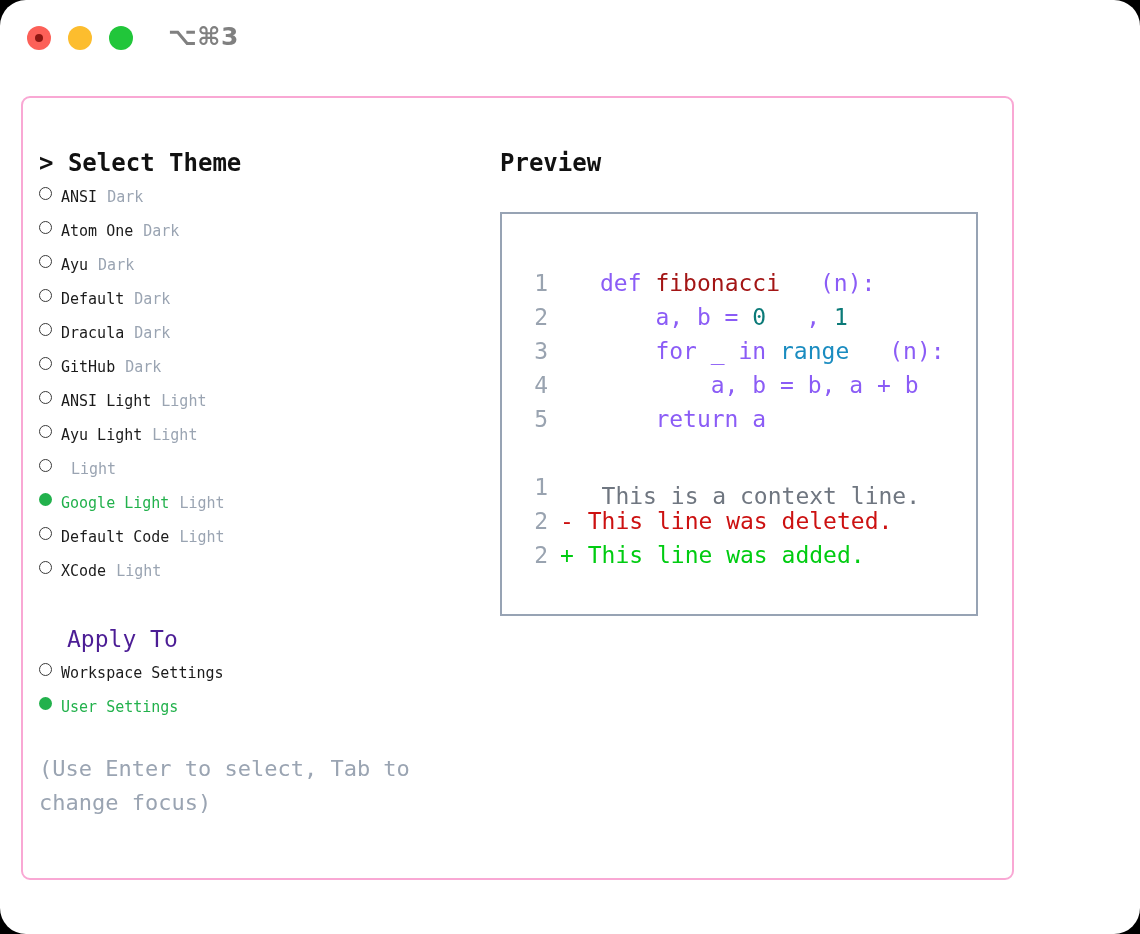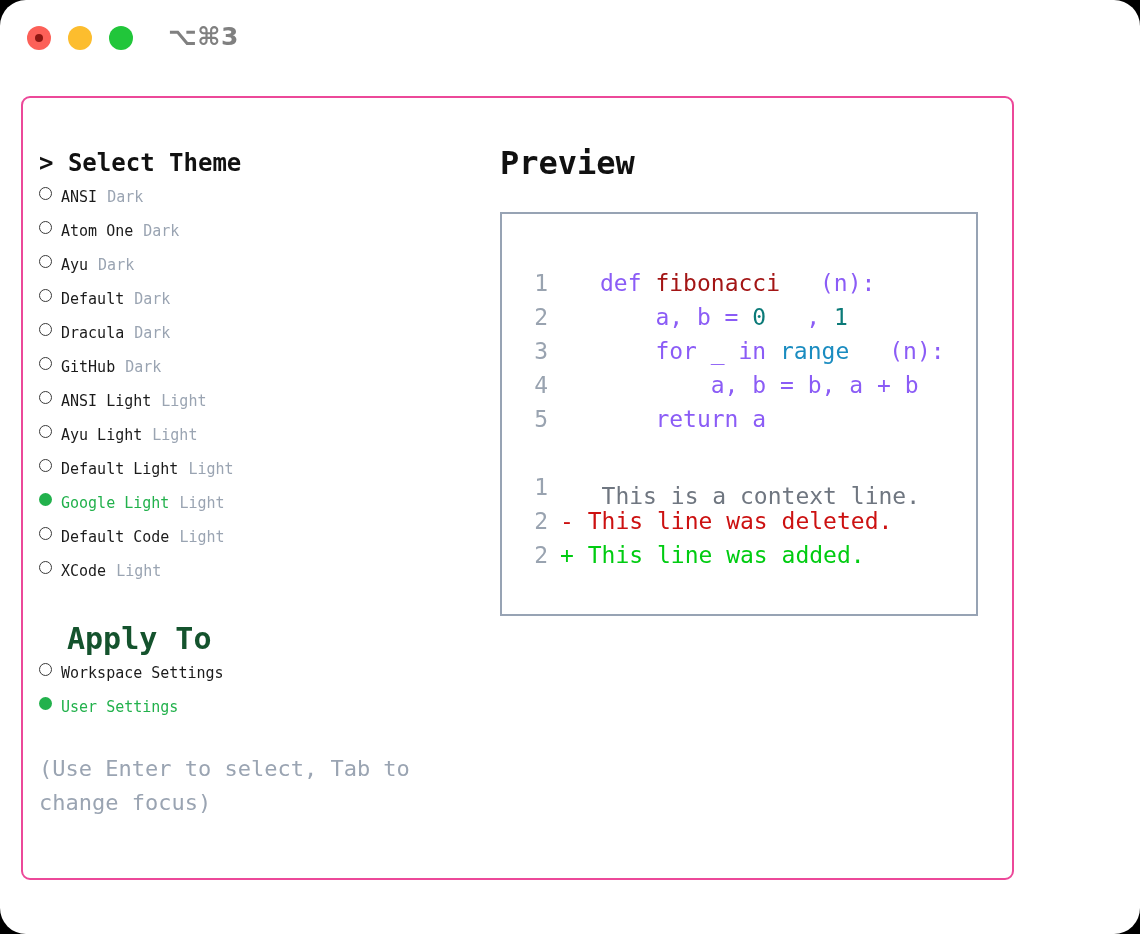--- a/index.html
+++ b/index.html
@@ -65,21 +65,21 @@
     letter-spacing: 0.5px;
     font-family: "DejaVu Sans", "Liberation Sans", sans-serif;
   }
 
   
   .panel {
     position: absolute;
     left: 21px; top: 96px;
     width: 993px;
     height: 784px;
-    border: 2px solid #ec4899;
+    border: 2px solid #f9a8d4;
     border-radius: 9px;
     box-sizing: border-box;
     background: #ffffff;
   }
 
   
   .left-col {
     position: absolute;
     left: 16px;
     top: 48px;
@@ -130,48 +130,47 @@
     top: -3px;
   }
   .theme-name { color: #1b1b1b; }
   .theme-row.selected .theme-name { color: #22b14c; }
   .theme-kind {
     color: #9aa4b2;
     margin-left: 10px;
   }
 
   .apply-header {
-    font-size: 30px;
-    color: #14532d;
+    font-size: 23px;
+    color: #4c1d95;
     line-height: 34px;
     height: 34px;
     padding-left: 28px;
     white-space: pre;
-    font-weight: bold;
   }
   .spacer-row { height: 34px; }
 
   .hint {
     margin-top: 28px;
     font-size: 22px;
     color: #9aa4b2;
     line-height: 34px;
     width: 400px;
     white-space: pre-wrap;
   }
 
   
   .right-col {
     position: absolute;
     left: 477px;
     top: 48px;
     width: 490px;
   }
   .preview-title {
-    font-size: 32px;
+    font-size: 24px;
     font-weight: bold;
     color: #111111;
     line-height: 34px;
   }
   .preview-box {
     margin-top: 32px;
     width: 478px;
     height: 404px;
     border: 2px solid #97a3b4;
     box-sizing: border-box;
@@ -221,21 +220,21 @@
       <div class="list-header">&gt; Select Theme</div>
       <div id="theme-list">
           <div class="theme-row"><span class="bullet"><span class="bullet-ring"></span></span><span class="theme-name">ANSI</span><span class="theme-kind">Dark</span></div>
           <div class="theme-row"><span class="bullet"><span class="bullet-ring"></span></span><span class="theme-name">Atom One</span><span class="theme-kind">Dark</span></div>
           <div class="theme-row"><span class="bullet"><span class="bullet-ring"></span></span><span class="theme-name">Ayu</span><span class="theme-kind">Dark</span></div>
           <div class="theme-row"><span class="bullet"><span class="bullet-ring"></span></span><span class="theme-name">Default</span><span class="theme-kind">Dark</span></div>
           <div class="theme-row"><span class="bullet"><span class="bullet-ring"></span></span><span class="theme-name">Dracula</span><span class="theme-kind">Dark</span></div>
           <div class="theme-row"><span class="bullet"><span class="bullet-ring"></span></span><span class="theme-name">GitHub</span><span class="theme-kind">Dark</span></div>
           <div class="theme-row"><span class="bullet"><span class="bullet-ring"></span></span><span class="theme-name">ANSI Light</span><span class="theme-kind">Light</span></div>
           <div class="theme-row"><span class="bullet"><span class="bullet-ring"></span></span><span class="theme-name">Ayu Light</span><span class="theme-kind">Light</span></div>
-          <div class="theme-row"><span class="bullet"><span class="bullet-ring"></span></span><span class="theme-name">Default Light</span><span class="theme-kind">Light</span></div>
+          <div class="theme-row"><span class="bullet"><span class="bullet-ring"></span></span><span class="theme-kind">Light</span></div>
           <div class="theme-row selected"><span class="bullet"><span class="bullet-dot"></span></span><span class="theme-name">Google Light</span><span class="theme-kind">Light</span></div>
           <div class="theme-row"><span class="bullet"><span class="bullet-ring"></span></span><span class="theme-name">Default Code</span><span class="theme-kind">Light</span></div>
           <div class="theme-row"><span class="bullet"><span class="bullet-ring"></span></span><span class="theme-name">XCode</span><span class="theme-kind">Light</span></div>
         </div>
 
       <div class="spacer-row"></div>
 
       <div class="apply-header">Apply To</div>
       <div id="apply-list">
           <div class="theme-row"><span class="bullet"><span class="bullet-ring"></span></span><span class="theme-name">Workspace Settings</span></div>

